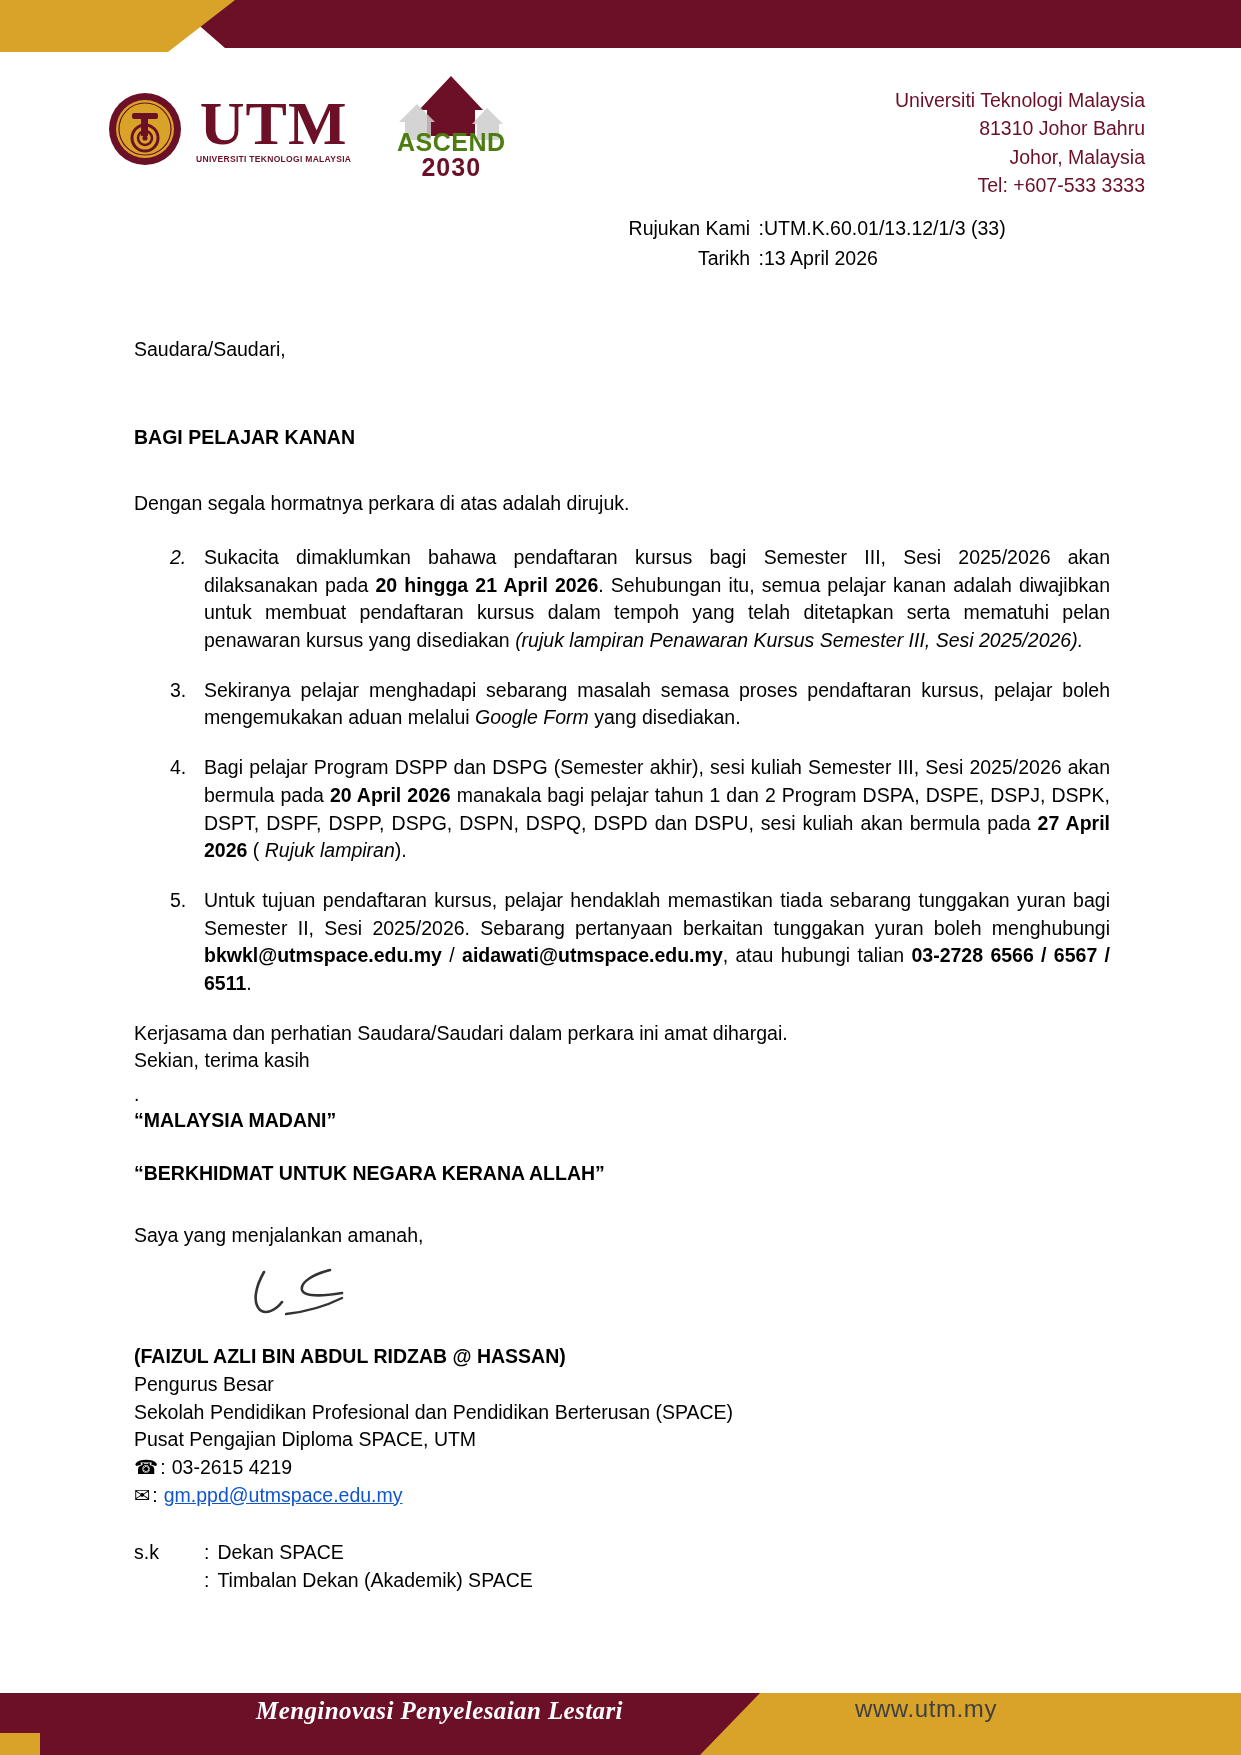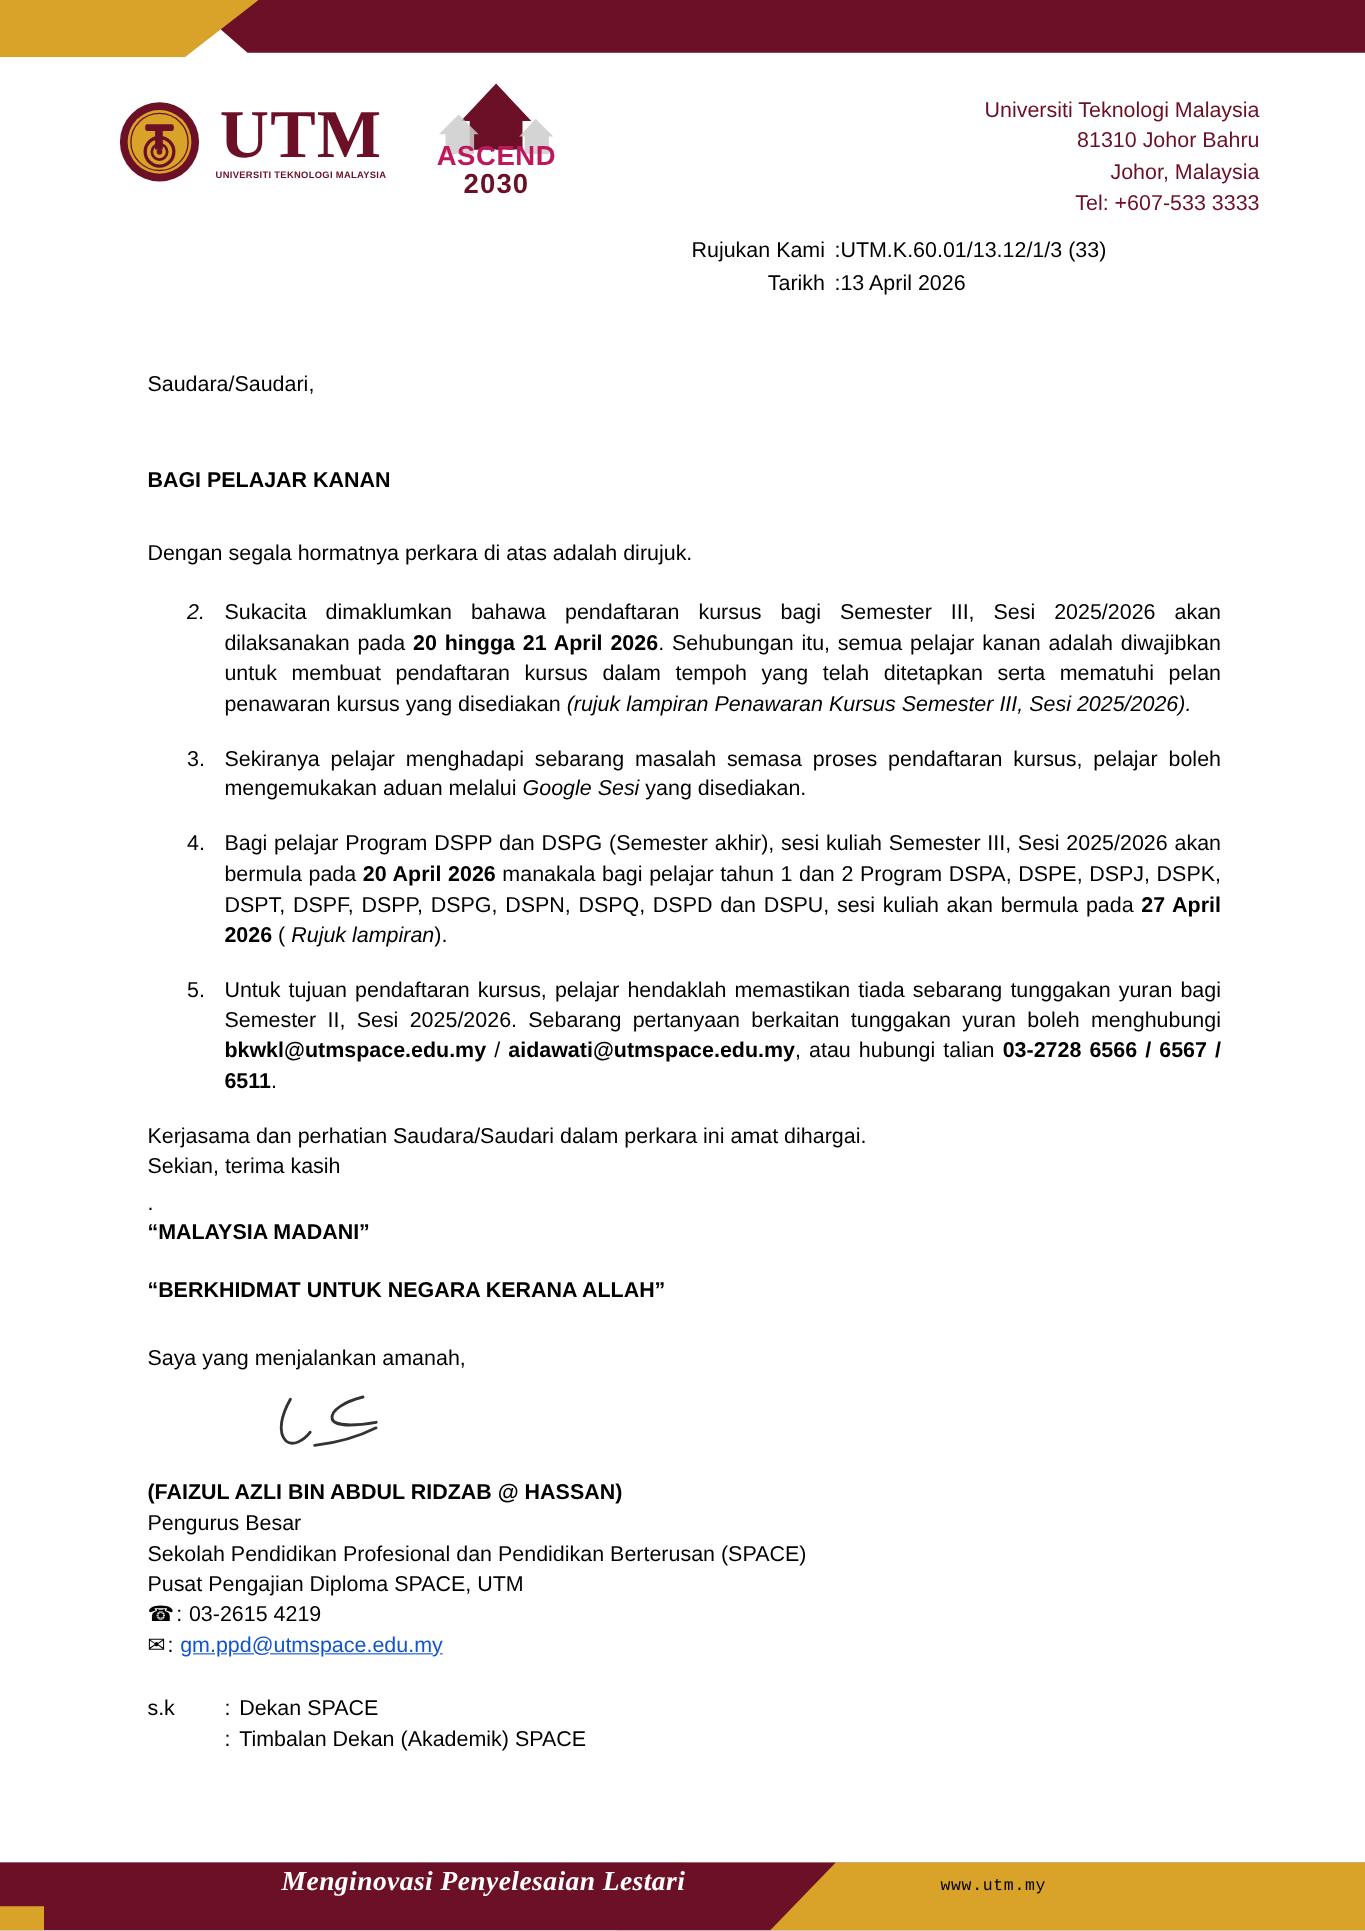--- a/index.html
+++ b/index.html
@@ -16,21 +16,21 @@
   .header-banner svg{display:block;}
   
   .letterhead{position:absolute;top:72px;left:0;width:1241px;height:130px;padding-left:24px;}
   .logo-row{position:absolute;left:108px;top:2px;display:flex;align-items:center;gap:14px;}
   .utm-seal{width:74px;height:74px;position:relative;}
   .utm-wordmark{display:flex;flex-direction:column;align-items:center;}
   .utm-letters{font-family:"Liberation Serif", serif;font-weight:bold;font-size:62px;line-height:0.95;color:#6b1027;letter-spacing:1px;}
   .utm-sub{font-size:8.5px;font-weight:bold;color:#6b1027;letter-spacing:0.3px;margin-top:1px;}
   .ascend{position:relative;width:128px;height:110px;margin-left:22px;}
   .ascend-text{position:absolute;left:0;right:0;bottom:4px;text-align:center;}
-  .ascend-name{font-family:"Liberation Sans", sans-serif;font-weight:bold;font-size:25px;color:#be185d;letter-spacing:0.5px;line-height:1;}
+  .ascend-name{font-family:"Liberation Sans", sans-serif;font-weight:bold;font-size:25px;color:#4d7c0f;letter-spacing:0.5px;line-height:1;}
   .ascend-year{font-family:"Liberation Sans", sans-serif;font-weight:bold;font-size:25px;color:#6b1027;letter-spacing:1px;line-height:1;}
   .addr{position:absolute;right:120px;top:14px;text-align:right;color:#6b1027;font-size:19.5px;line-height:1.45;}
   
   .refblock{position:absolute;left:592px;top:214px;font-size:19.5px;line-height:1.52;text-align:right;}
   .refrow{display:flex;}
   .reflabel{width:158px;}
   .refsep{width:14px;}
   
   .body-area{position:absolute;left:134px;top:336px;width:976px;font-size:19.5px;line-height:1.42;}
   .salut{margin:0 0 34px 0;}
@@ -50,21 +50,21 @@
   .sigline{margin:0;}
   .contact-line{margin:0;display:flex;align-items:baseline;gap:2px;}
   .mail-link{color:#1155cc;text-decoration:underline;}
   .sk{margin:30px 0 0 0;}
   .sk-row{display:flex;align-items:center;}
   .sk-label{width:70px;}
   
   .footer-banner{position:absolute;left:0;bottom:0;width:1241px;height:108px;}
   .footer-text{position:absolute;left:0;bottom:0;width:1241px;height:108px;padding-left:45px;}
   .foot-slogan{position:absolute;left:256px;bottom:30px;font-family:"Liberation Serif", serif;font-style:italic;font-weight:bold;font-size:25px;color:#ffffff;letter-spacing:0.4px;}
-  .foot-url{position:absolute;left:855px;bottom:32px;font-size:15px;color:#000000;letter-spacing:0.6px;font-family:Liberation Mono, monospace;}
+  .foot-url{position:absolute;left:855px;bottom:32px;font-size:24px;color:#404040;letter-spacing:0.6px;}
 </style>
 </head>
 <body>
 
 <div class="header-banner">
   <svg width="1241" height="60" viewBox="0 0 1241 60">
     <polygon points="0,0 1241,0 1241,48 225,48 170,0" fill="#6b1027"></polygon>
     <polygon points="0,0 235,0 168,52 0,52" fill="#d9a32a"></polygon>
     <rect x="0" y="52" width="1241" height="3" fill="#ffffff"></rect>
   </svg>
@@ -130,21 +130,21 @@
 
   <p class="subject">
     <br>
     <span>BAGI PELAJAR KANAN</span>
   </p>
 
   <p class="intro">Dengan segala hormatnya perkara di atas adalah dirujuk.</p>
 
   <ol class="items" id="items-list">
       <li><span class="num ital">2.</span><span>Sukacita dimaklumkan bahawa pendaftaran kursus bagi Semester III, Sesi 2025/2026 akan dilaksanakan pada </span><span style="font-weight: bold;">20 hingga 21 April 2026</span><span>. Sehubungan itu, semua pelajar kanan adalah diwajibkan untuk membuat pendaftaran kursus dalam tempoh yang telah ditetapkan serta mematuhi pelan penawaran kursus yang disediakan </span><span style="font-style: italic;">(rujuk lampiran Penawaran Kursus Semester III, Sesi 2025/2026).</span></li>
-      <li><span class="num">3.</span><span>Sekiranya pelajar menghadapi sebarang masalah semasa proses pendaftaran kursus, pelajar boleh mengemukakan aduan melalui </span><span style="font-style: italic;">Google Sesi</span><span> yang disediakan.</span></li>
+      <li><span class="num">3.</span><span>Sekiranya pelajar menghadapi sebarang masalah semasa proses pendaftaran kursus, pelajar boleh mengemukakan aduan melalui </span><span style="font-style: italic;">Google Form</span><span> yang disediakan.</span></li>
       <li><span class="num">4.</span><span>Bagi pelajar Program DSPP dan DSPG (Semester akhir), sesi kuliah Semester III, Sesi 2025/2026 akan bermula pada </span><span style="font-weight: bold;">20 April 2026</span><span> manakala bagi pelajar tahun 1 dan 2 Program DSPA, DSPE, DSPJ, DSPK, DSPT, DSPF, DSPP, DSPG, DSPN, DSPQ, DSPD dan DSPU, sesi kuliah akan bermula pada </span><span style="font-weight: bold;">27 April 2026</span><span> ( </span><span style="font-style: italic;">Rujuk lampiran</span><span>).</span></li>
       <li><span class="num">5.</span><span>Untuk tujuan pendaftaran kursus, pelajar hendaklah memastikan tiada sebarang tunggakan yuran bagi Semester II, Sesi 2025/2026. Sebarang pertanyaan berkaitan tunggakan yuran boleh menghubungi </span><span style="font-weight: bold;">bkwkl@utmspace.edu.my</span><span> / </span><span style="font-weight: bold;">aidawati@utmspace.edu.my</span><span>, atau hubungi talian </span><span style="font-weight: bold;">03-2728 6566 / 6567 / 6511</span><span>.</span></li>
     </ol>
 
   <p class="closing">Kerjasama dan perhatian Saudara/Saudari dalam perkara ini amat dihargai.</p>
   <p class="sigline">Sekian, terima kasih</p>
 
   <p class="dot-line">.</p>
   <p class="slogan">“MALAYSIA MADANI”</p>
   <p class="slogan2">“BERKHIDMAT UNTUK NEGARA KERANA ALLAH”</p>

